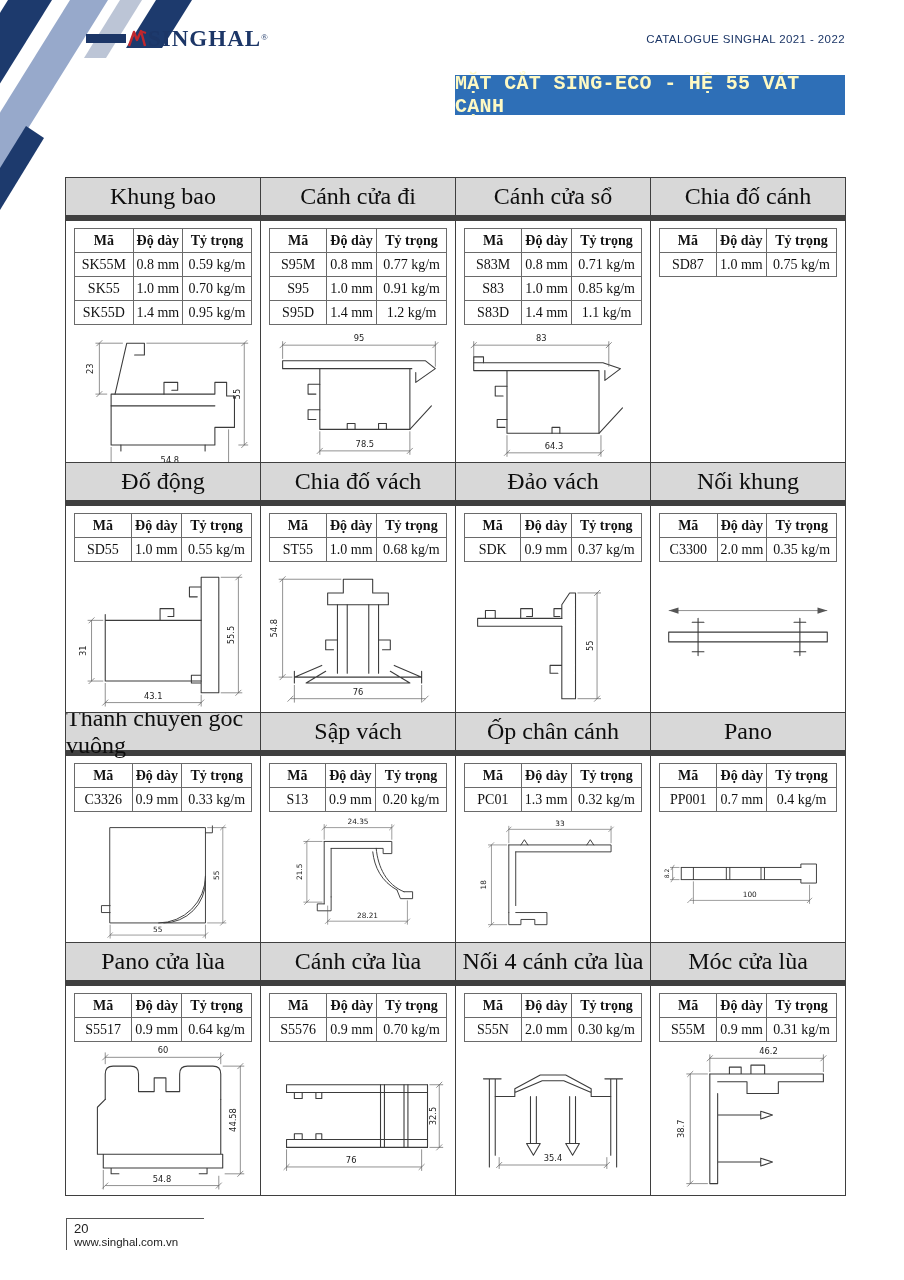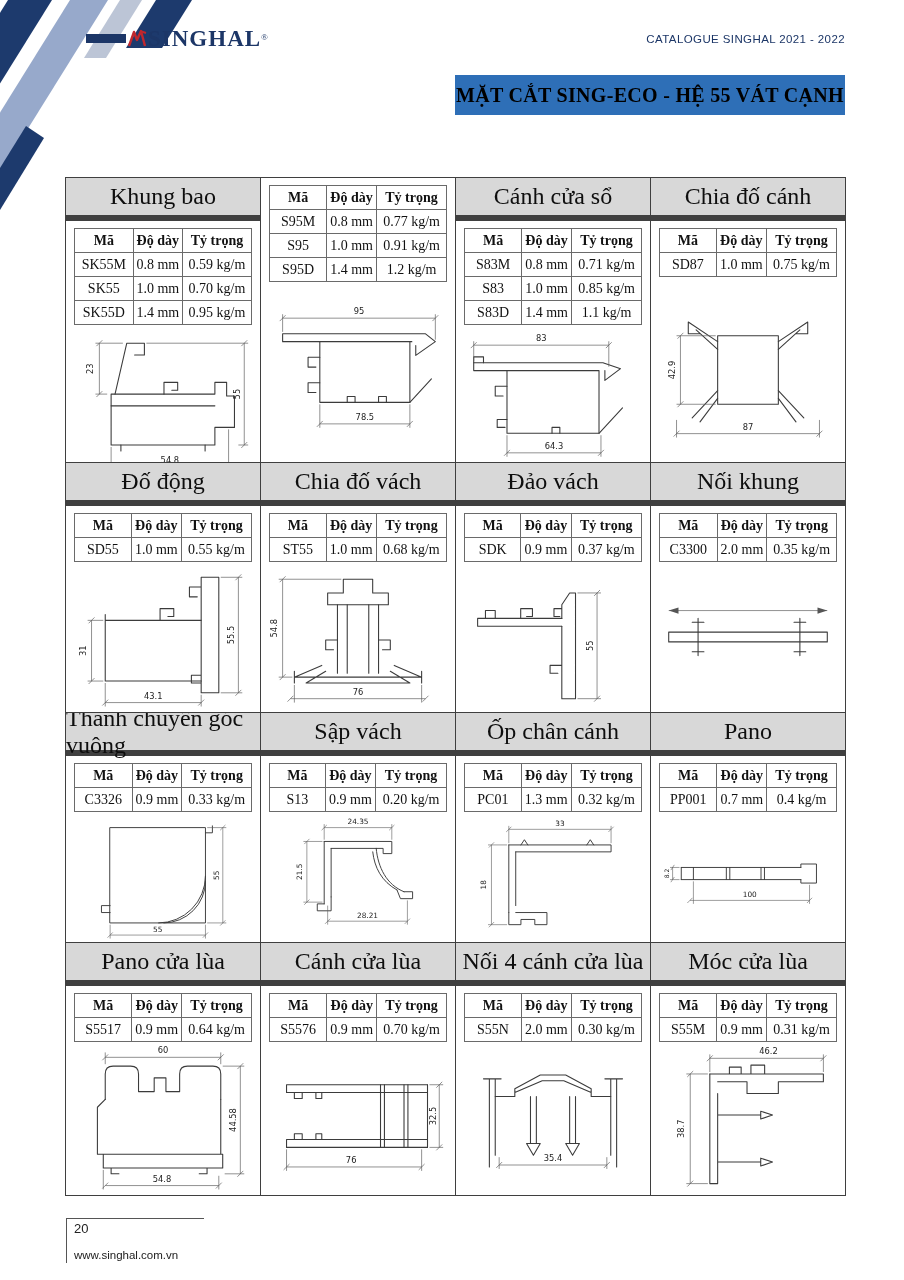--- a/index.html
+++ b/index.html
@@ -7,43 +7,43 @@
        font-family:"Liberation Serif",serif;color:#111}
   .corner-art{position:absolute;top:0;left:0}
   .logo{position:absolute;top:27px;left:86px;display:flex;align-items:center;}
   .logo-dash{width:40px;height:9px;background:#1c3667}
   .logo-name{font-family:"Liberation Serif",serif;font-weight:bold;font-size:23px;
              color:#1c3667;letter-spacing:1px;line-height:1}
   .logo-reg{font-size:9px;color:#1c3667;vertical-align:super}
   .catalogue{position:absolute;top:33px;right:59px;font-family:"Liberation Sans",sans-serif;
              font-size:11.5px;font-weight:normal;color:#1c3667;letter-spacing:.4px}
   .banner{position:absolute;left:455px;top:75px;width:390px;height:40px;background:#2e6fb7;
-          color:#000000;display:flex;align-items:center;justify-content:center;
-          font-family:Liberation Serif, serif;font-weight:bold;font-size:20px;letter-spacing:.3px}
+          color:#fef9c3;display:flex;align-items:center;justify-content:center;
+          font-family:Liberation Mono, monospace;font-weight:bold;font-size:20px;letter-spacing:.3px}
   .grid{position:absolute;left:65px;top:177px;width:780px;display:grid;
         grid-template-columns:repeat(4,195px);grid-template-rows:285px 250px 230px 253px;
         border-top:1px solid #3f3f3f;border-left:1px solid #3f3f3f}
   .cell{border-right:1px solid #3f3f3f;border-bottom:1px solid #3f3f3f;background:#fff;
         display:flex;flex-direction:column;overflow:hidden}
   .cell-title{height:37px;flex:0 0 37px;background:#d8d8d8;border-bottom:6px solid #404040;
               display:flex;align-items:center;justify-content:center;font-size:24px;color:#0e0e0e}
   .spec-table{margin:7px auto 0;border-collapse:collapse;width:178px;font-size:14px}
   .spec-table th,.spec-table td{border:1px solid #6a6a6a;text-align:center;padding:2px 2px;height:19px}
   .spec-table th{font-weight:bold}
   .c1{width:56px}.c2{width:50px}.c3{width:72px}
   .drawing{flex:1;display:flex;align-items:center;justify-content:center}
   .pl{fill:none;stroke:#3b3b3b;stroke-width:1.1;stroke-linejoin:round;stroke-linecap:round}
   .dm{fill:none;stroke:#5e5e5e;stroke-width:.7}
   .dl{font-family:"DejaVu Sans",sans-serif;font-size:8.5px;fill:#222}
   .dls{font-size:7px}
   .footer{position:absolute;left:66px;top:1218px;width:130px;border-left:1px solid #555;
           border-top:1px solid #555;padding:2px 0 2px 7px;
           font-family:"Liberation Sans",sans-serif}
   .page-num{font-size:13px;color:#222}
-  .website{font-size:11.5px;color:#222;margin-top:13px}
+  .website{font-size:11.5px;color:#222;margin-top:0}
 </style>
 </head>
 <body>
 
 <svg class="corner-art" width="230" height="300" viewBox="0 0 230 300">
   <polygon points="8,0 52,0 -80,212 -124,212" fill="#1d3a6d"></polygon>
   <polygon points="70,0 108,0 -24,212 -62,212" fill="#97a9cb"></polygon>
   <polygon points="120,0 142,0 106,58 84,58" fill="#bcc5d6"></polygon>
   <polygon points="156,0 192,0 162,48 126,48" fill="#1d3a6d"></polygon>
   <polygon points="0,168 26,126 44,138 0,210" fill="#1d3a6d"></polygon>
@@ -99,20 +99,21 @@
         <text class="dl" text-anchor="middle" transform="rotate(-90 23 44)" x="23" y="44">23</text>
         <path class="dm" d="M78 18 H182 M172 122 H182 M178 18 V122 M175 21 L181 15 M175 125 L181 119"></path>
         <text class="dl" text-anchor="middle" transform="rotate(-90 174 70)" x="174" y="70">55</text>
         <path class="dm" d="M42 124 V148 M162 106 V148 M42 144 H162 M39 147 L45 141 M159 147 L165 141"></path>
         <text class="dl" text-anchor="middle" x="102" y="140">54.8</text>
       </svg>
     </div>
   </div>
 
   <div class="cell">
+    <div class="cell-title">Cánh cửa đi</div>
     <table class="spec-table">
       <tbody>
           <tr>
         <th class="c1">Mã</th>
         <th class="c2">Độ dày</th>
         <th class="c3">Tỷ trọng</th>
       </tr>
       <tr>
             <td>S95M</td>
             <td>0.8 mm</td>
@@ -189,30 +190,20 @@
         <th class="c2">Độ dày</th>
         <th class="c3">Tỷ trọng</th>
       </tr>
       <tr>
             <td>SD87</td>
             <td>1.0 mm</td>
             <td>0.75 kg/m</td>
           </tr>
     </tbody>
       </table>
-    <div class="drawing">
-      <svg width="186" height="148" viewBox="0 0 190 150">
-        <path class="pl" d="M64 40 H126 V110 H64 Z"></path>
-        <path class="pl" d="M64 46 L34 26 V38 H46 M64 54 L42 34 M126 46 L156 26 V38 H144 M126 54 L148 34 M64 96 L38 124 M64 104 L46 128 M126 96 L152 124 M126 104 L144 128"></path>
-        <path class="dm" d="M62 40 H22 M62 110 H22 M26 40 V110 M23 43 L29 37 M23 113 L29 107"></path>
-        <text class="dl" text-anchor="middle" transform="rotate(-90 20 75)" x="20" y="75">42.9</text>
-        <path class="dm" d="M22 126 V144 M168 126 V144 M22 140 H168 M19 143 L25 137 M165 143 L171 137"></path>
-        <text class="dl" text-anchor="middle" x="95" y="136">87</text>
-      </svg>
-    </div>
   </div>
 
   <div class="cell">
     <div class="cell-title">Đố động</div>
     <table class="spec-table">
       <tbody>
           <tr>
         <th class="c1">Mã</th>
         <th class="c2">Độ dày</th>
         <th class="c3">Tỷ trọng</th>

